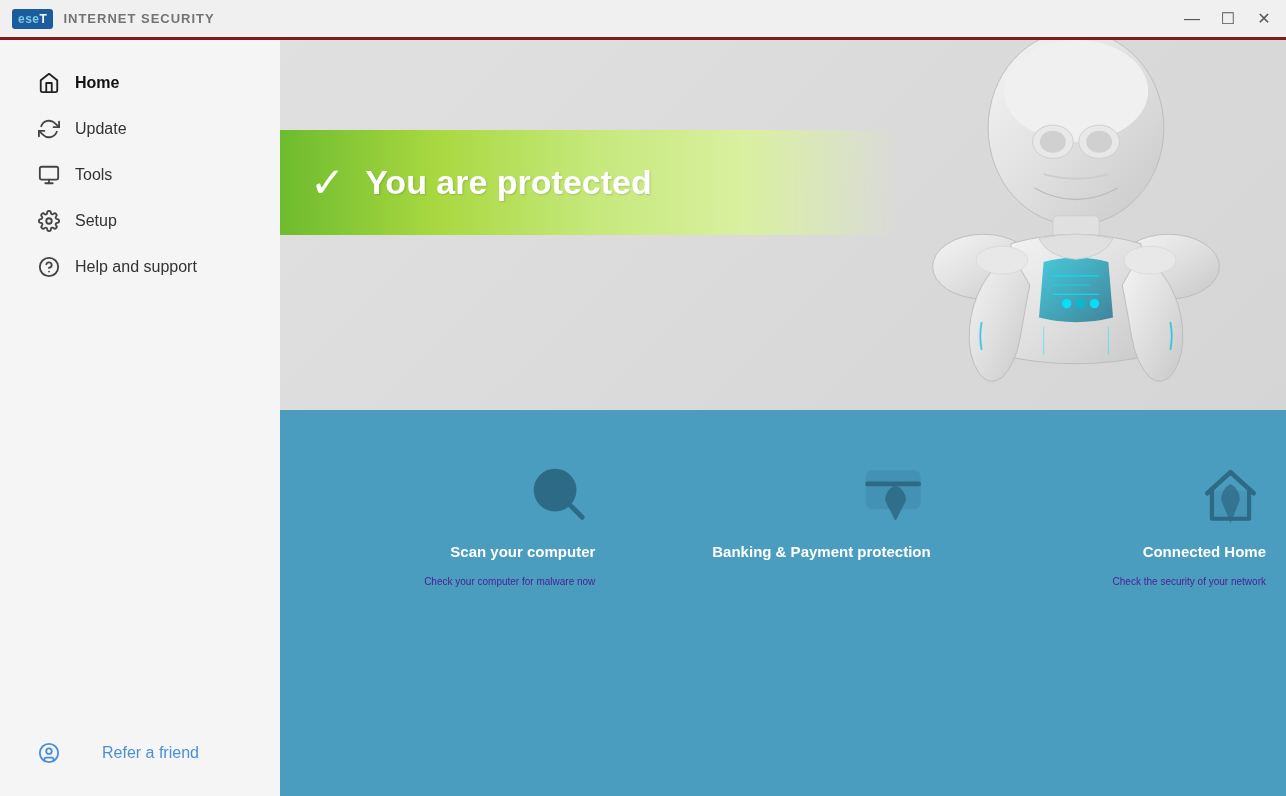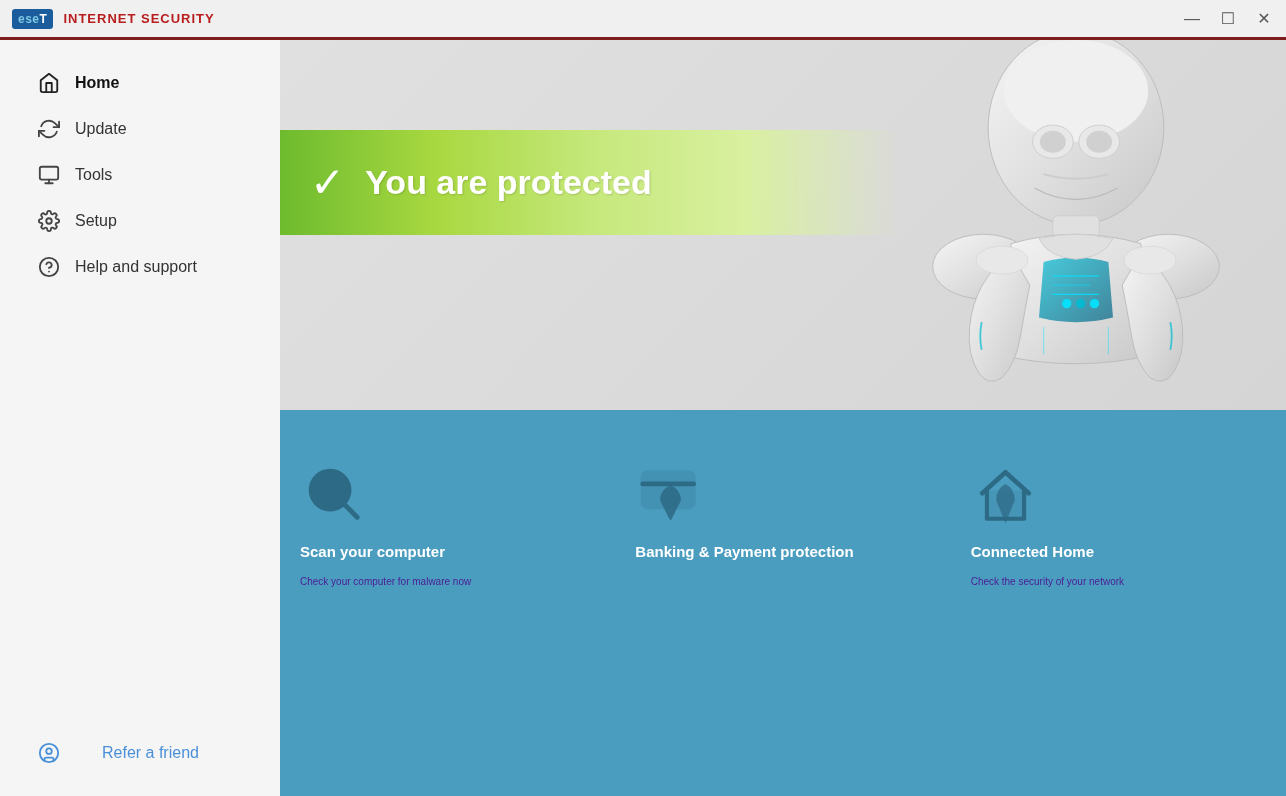--- a/index.html
+++ b/index.html
@@ -39,21 +39,21 @@
       padding: 3px 6px;
       border-radius: 3px;
       letter-spacing: 0.5px;
     }
     .eset-badge span {
       color: #7ec8e3;
     }
     .title-bar-title {
       font-size: 13px;
       font-weight: 600;
-      color: #b91c1c;
+      color: #737373;
       letter-spacing: 1px;
       text-transform: uppercase;
     }
     .title-bar-controls {
       display: flex;
       gap: 16px;
       align-items: center;
     }
     .title-bar-btn {
       background: none;
@@ -187,21 +187,21 @@
       background: #4a9dbf;
       display: flex;
       align-items: flex-start;
       padding-top: 50px;
     }
 
     .feature-item {
       flex: 1;
       display: flex;
       flex-direction: column;
-      align-items: flex-start;
+      align-items: flex-end;
       gap: 12px;
       padding: 0 20px;
       cursor: pointer;
     }
 
     .feature-icon {
       width: 70px;
       height: 70px;
       display: flex;
       align-items: center;

